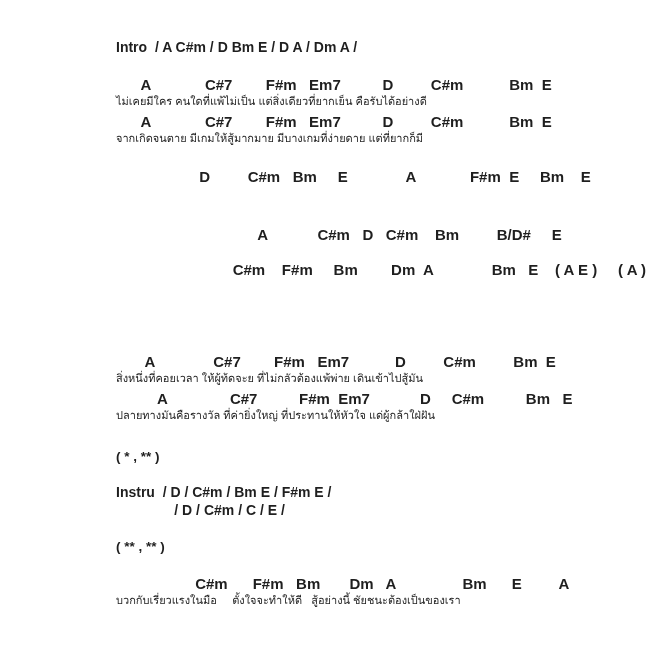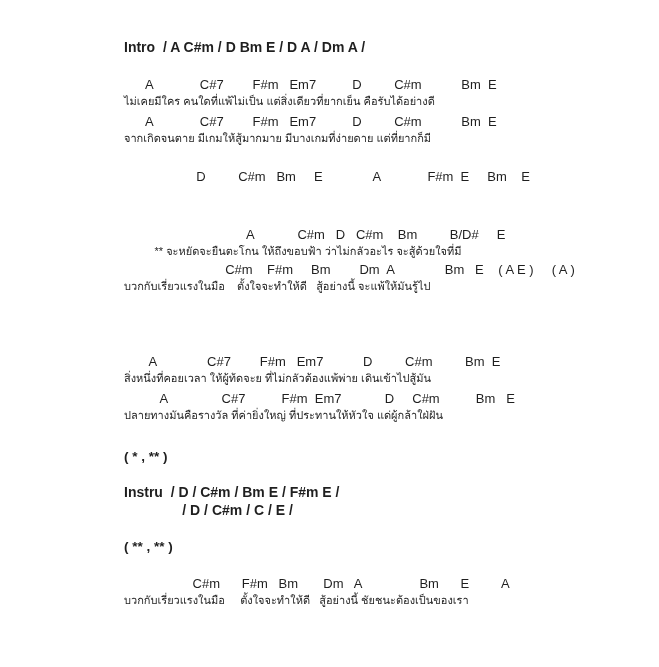--- a/index.html
+++ b/index.html
@@ -11,55 +11,53 @@
   }
   .sheet {
     position: relative;
     width: 659px;
     height: 667px;
     font-family: "Liberation Sans", "DejaVu Sans", sans-serif;
     color: #1f1f1f;
   }
   .ln {
     position: absolute;
-    left: 118px;
+    left: 110px;
     white-space: pre;
     line-height: 18px;
     padding-left: 6px;
   }
   .section {
     font-weight: bold;
     font-size: 14px;
   }
   .chords {
-    font-weight: normal;
-    font-size: 13px;
+    font-weight: bold;
+    font-size: 15px;
   }
   .lyric {
     font-size: 11px;
   }
   .note {
     font-weight: bold;
     font-size: 13.5px;
   }
 </style>
 </head>
 <body>
 
 <div class="sheet">
   <div class="ln section" style="top:38px">Intro  / A C#m / D Bm E / D A / Dm A /</div>
   <div class="ln chords" style="top:76px">      A             C#7        F#m   Em7          D         C#m           Bm  E</div>
   <div class="ln lyric" style="top:92px">ไม่เคยมีใคร คนใดที่แพ้ไม่เป็น แต่สิ่งเดียวที่ยากเย็น คือรับได้อย่างดี</div>
   <div class="ln chords" style="top:113px">      A             C#7        F#m   Em7          D         C#m           Bm  E</div>
   <div class="ln lyric" style="top:129px">จากเกิดจนตาย มีเกมให้สู้มากมาย มีบางเกมที่ง่ายดาย แต่ที่ยากก็มี</div>
   <div class="ln chords" style="top:168px">                    D         C#m   Bm     E              A             F#m  E     Bm    E</div>
   <div class="ln chords" style="top:226px">                                  A            C#m   D   C#m    Bm         B/D#     E</div>
-  <div class="ln lyric" style="top:242px">          ** จะหยัดจะยืนตะโกน ให้ถึงขอบฟ้า ว่าไม่กลัวอะไร จะสู้ด้วยใจที่มี</div>
   <div class="ln chords" style="top:261px">                            C#m    F#m     Bm        Dm  A              Bm   E    ( A E )     ( A )</div>
-  <div class="ln lyric" style="top:277px">บวกกับเรี่ยวแรงในมือ    ตั้งใจจะทำให้ดี   สู้อย่างนี้ จะแพ้ให้มันรู้ไป</div>
   <div class="ln chords" style="top:353px">       A              C#7        F#m   Em7           D         C#m         Bm  E</div>
   <div class="ln lyric" style="top:369px">สิ่งหนึ่งที่คอยเวลา ให้ผู้ท้ดจะย ที่ไม่กลัวต้องแพ้พ่าย เดินเข้าไปสู้มัน</div>
   <div class="ln chords" style="top:390px">          A               C#7          F#m  Em7            D     C#m          Bm   E</div>
   <div class="ln lyric" style="top:406px">ปลายทางมันคือรางวัล ที่ค่ายิ่งใหญ่ ที่ประทานให้หัวใจ แด่ผู้กล้าใฝ่ฝัน</div>
   <div class="ln note" style="top:448px">( * , ** )</div>
   <div class="ln section" style="top:483px">Instru  / D / C#m / Bm E / F#m E /</div>
   <div class="ln section" style="top:501px">               / D / C#m / C / E /</div>
   <div class="ln note" style="top:538px">( ** , ** )</div>
   <div class="ln chords" style="top:575px">                   C#m      F#m   Bm       Dm   A                Bm      E         A</div>
   <div class="ln lyric" style="top:591px">บวกกับเรี่ยวแรงในมือ     ตั้งใจจะทำให้ดี   สู้อย่างนี้ ชัยชนะต้องเป็นของเรา</div>

